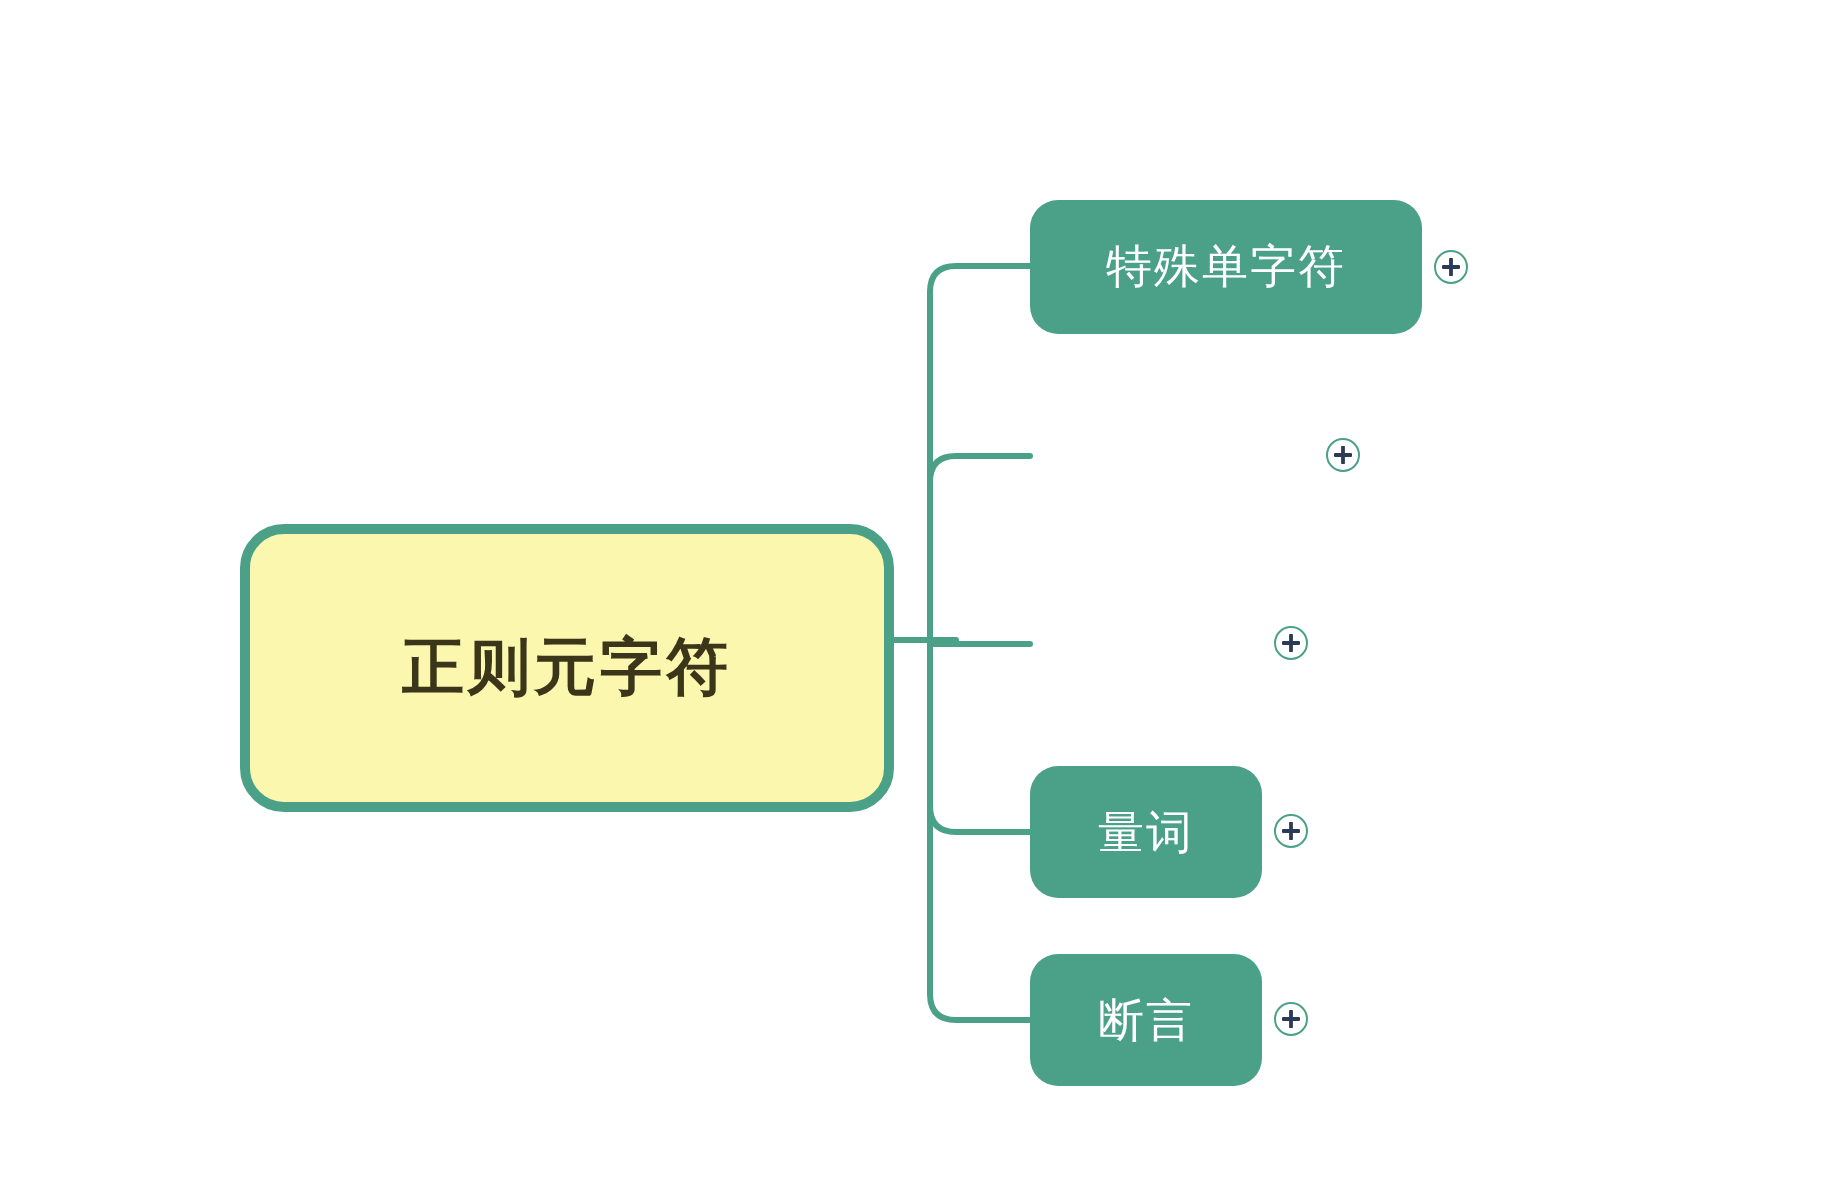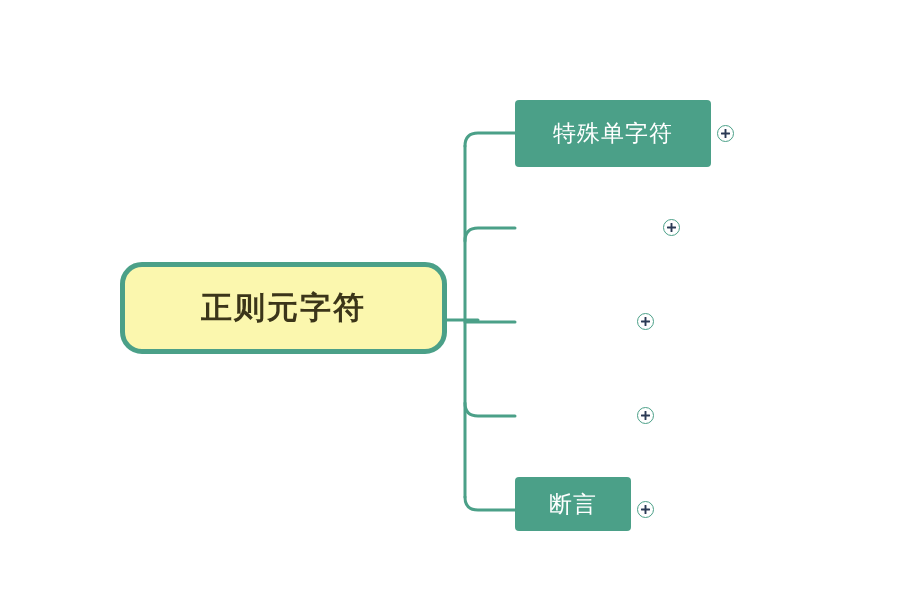--- a/index.html
+++ b/index.html
@@ -39,21 +39,21 @@
     background: #FBF7AE;
     border: 5px solid #4BA088;
     border-radius: 22px;
     color: #3B3519;
     font-size: 31px;
     font-weight: 600;
     letter-spacing: 2px;
   }
   .node-child {
     background: #4BA088;
-    border-radius: 4px;
+    border-radius: 14px;
     color: #FFFFFF;
     font-size: 23px;
     font-weight: 400;
     letter-spacing: 1px;
   }
   .expander {
     position: absolute;
     width: 17px;
     height: 17px;
     border-radius: 50%;
@@ -86,21 +86,21 @@
       <path d="M465,241 Q465,228 478,228 L515,228"></path>
 
       <path d="M465,322 L515,322"></path>
 
       <path d="M465,403 Q465,416 478,416 L515,416"></path>
 
       <path d="M465,497 Q465,510 478,510 L515,510"></path>
     </g>
   </svg>
 
-  <div class="node node-root" style="left:120px; top:262px; width:327px; height:92px;font-family:Liberation Serif, serif;">
+  <div class="node node-root" style="left:120px; top:262px; width:327px; height:144px;font-family:Liberation Serif, serif;">
     <span>正则元字符</span>
   </div>
 
   <div class="node node-child" style="left:515px; top:100px; width:196px; height:67px;">
     <span>特殊单字符</span>
   </div>
   <div class="expander" style="left:717px; top:125px;">
     <svg width="9" height="9" viewBox="0 0 9 9" xmlns="http://www.w3.org/2000/svg">
       <path d="M4.5,0.6 L4.5,8.4 M0.6,4.5 L8.4,4.5" stroke="#2B3A55" stroke-width="1.9" stroke-linecap="round"></path>
     </svg>
@@ -111,27 +111,30 @@
       <path d="M4.5,0.6 L4.5,8.4 M0.6,4.5 L8.4,4.5" stroke="#2B3A55" stroke-width="1.9" stroke-linecap="round"></path>
     </svg>
   </div>
 
   <div class="expander" style="left:637px; top:313px;">
     <svg width="9" height="9" viewBox="0 0 9 9" xmlns="http://www.w3.org/2000/svg">
       <path d="M4.5,0.6 L4.5,8.4 M0.6,4.5 L8.4,4.5" stroke="#2B3A55" stroke-width="1.9" stroke-linecap="round"></path>
     </svg>
   </div>
 
+  <div class="node node-child" style="left:515px; top:383px; width:116px; height:66px;">
+    <span>量词</span>
+  </div>
   <div class="expander" style="left:637px; top:407px;">
     <svg width="9" height="9" viewBox="0 0 9 9" xmlns="http://www.w3.org/2000/svg">
       <path d="M4.5,0.6 L4.5,8.4 M0.6,4.5 L8.4,4.5" stroke="#2B3A55" stroke-width="1.9" stroke-linecap="round"></path>
     </svg>
   </div>
 
-  <div class="node node-child" style="left:515px; top:477px; width:116px; height:54px;">
+  <div class="node node-child" style="left:515px; top:477px; width:116px; height:66px;">
     <span>断言</span>
   </div>
   <div class="expander" style="left:637px; top:501px;">
     <svg width="9" height="9" viewBox="0 0 9 9" xmlns="http://www.w3.org/2000/svg">
       <path d="M4.5,0.6 L4.5,8.4 M0.6,4.5 L8.4,4.5" stroke="#2B3A55" stroke-width="1.9" stroke-linecap="round"></path>
     </svg>
   </div>
 
 </div>
 

